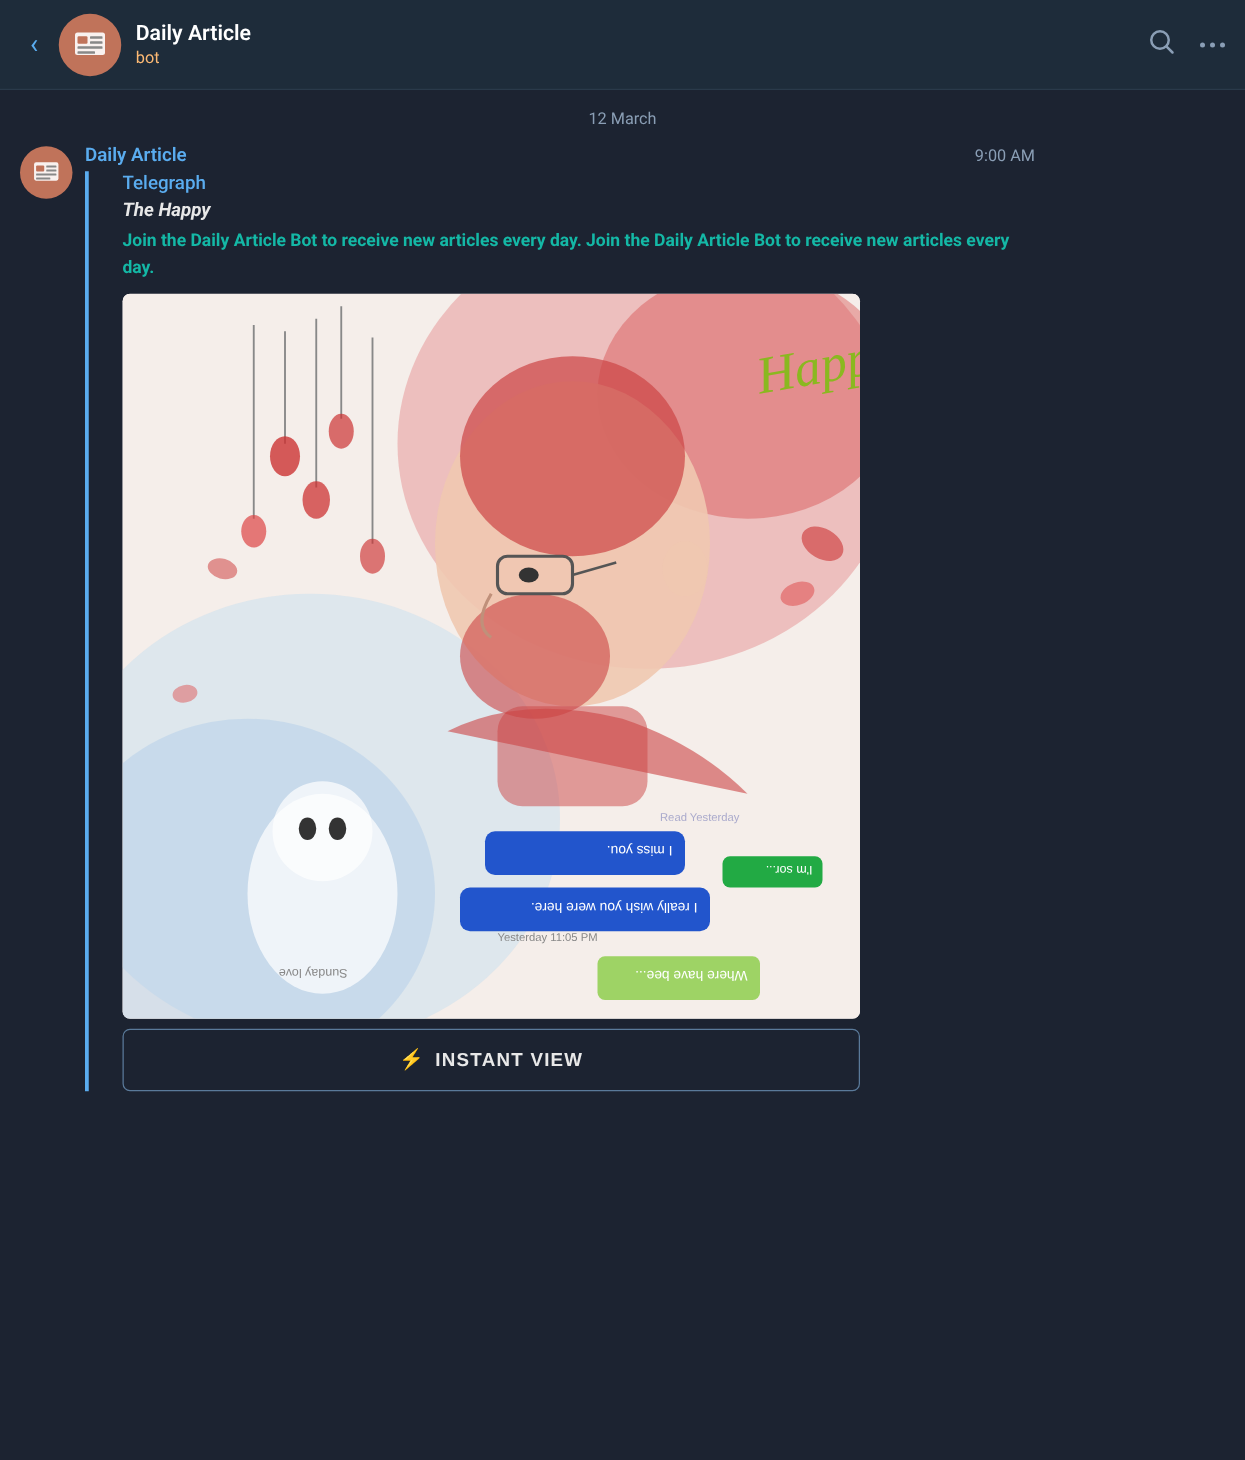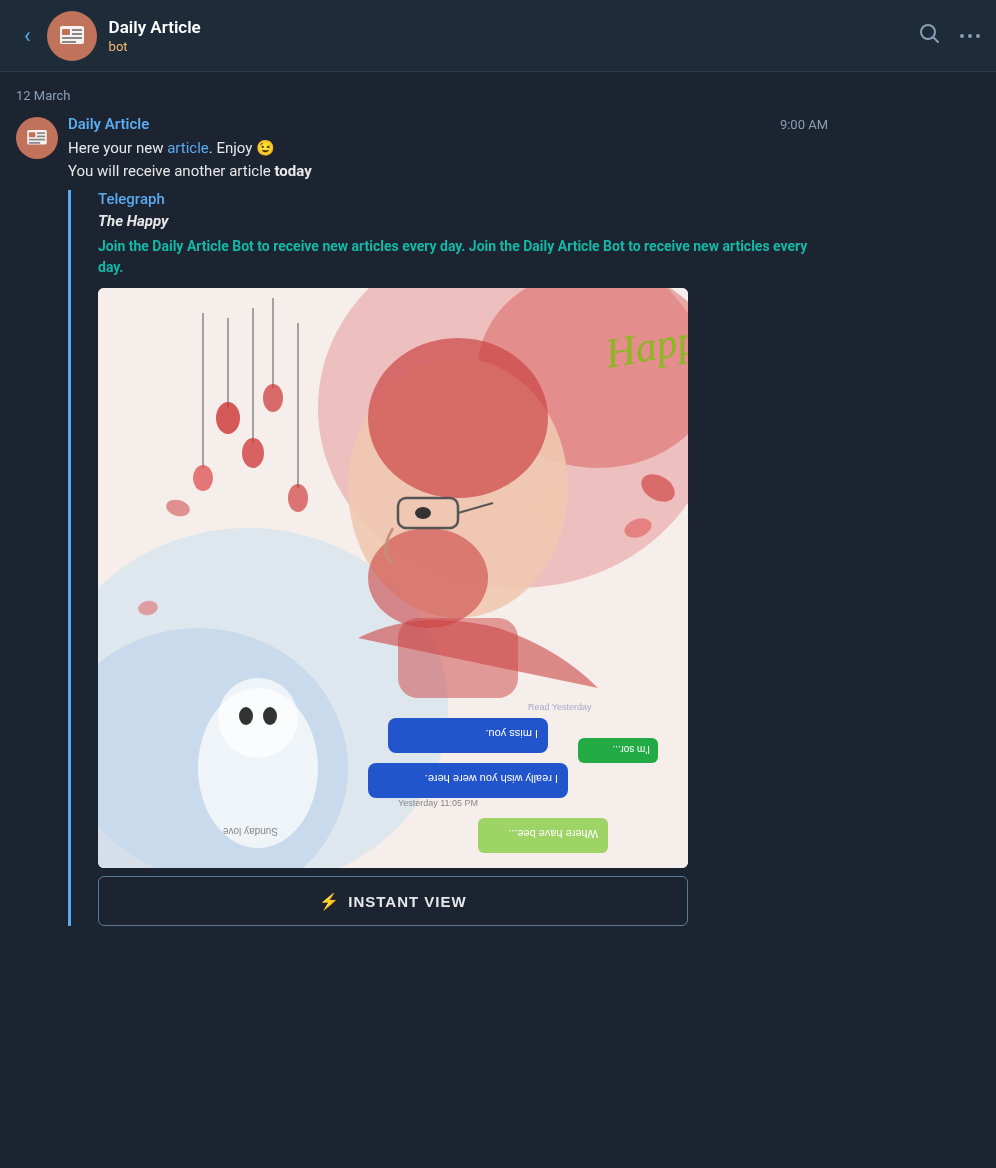--- a/index.html
+++ b/index.html
@@ -75,20 +75,21 @@
     }
 
     .header-icon {
       color: #8a9eb5;
       cursor: pointer;
       font-size: 20px;
     }
 
     
     .date-divider {
+      text-align: center;
       padding: 16px 0 12px 0;
       color: #8a9eb5;
       font-size: 13px;
     }
 
     
     .chat-area {
       padding: 0 16px 20px 16px;
     }
 
@@ -298,24 +299,20 @@
       </svg>
     </div>
 
     <div class="message-content">
 
       <div class="message-header">
         <span class="message-sender">Daily Article</span>
         <span class="message-time">9:00 AM</span>
       </div>
 
-      <div class="message-text">
-        <span>Here your new </span><a href="#">article</a><span>. Enjoy 😉</span><br>
-        <span>You will receive another article </span><span class="bold">today</span>
-      </div>
 
 
       <div class="article-card">
         <div class="article-source">Telegraph</div>
         <div class="article-title">The Happy</div>
         <div class="article-description">Join the Daily Article Bot to receive new articles every day. Join the Daily Article Bot to receive new articles every day.</div>
 
         <div class="article-image">
           <svg viewBox="0 0 590 580" xmlns="http://www.w3.org/2000/svg" preserveAspectRatio="xMidYMid slice">
 

